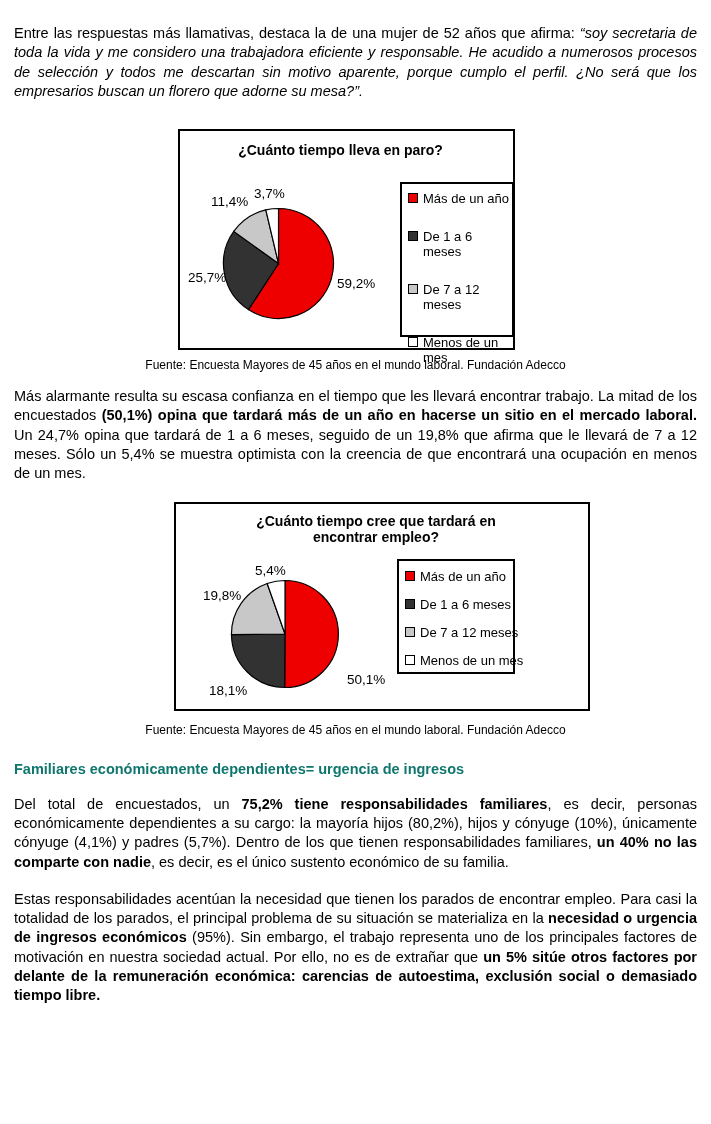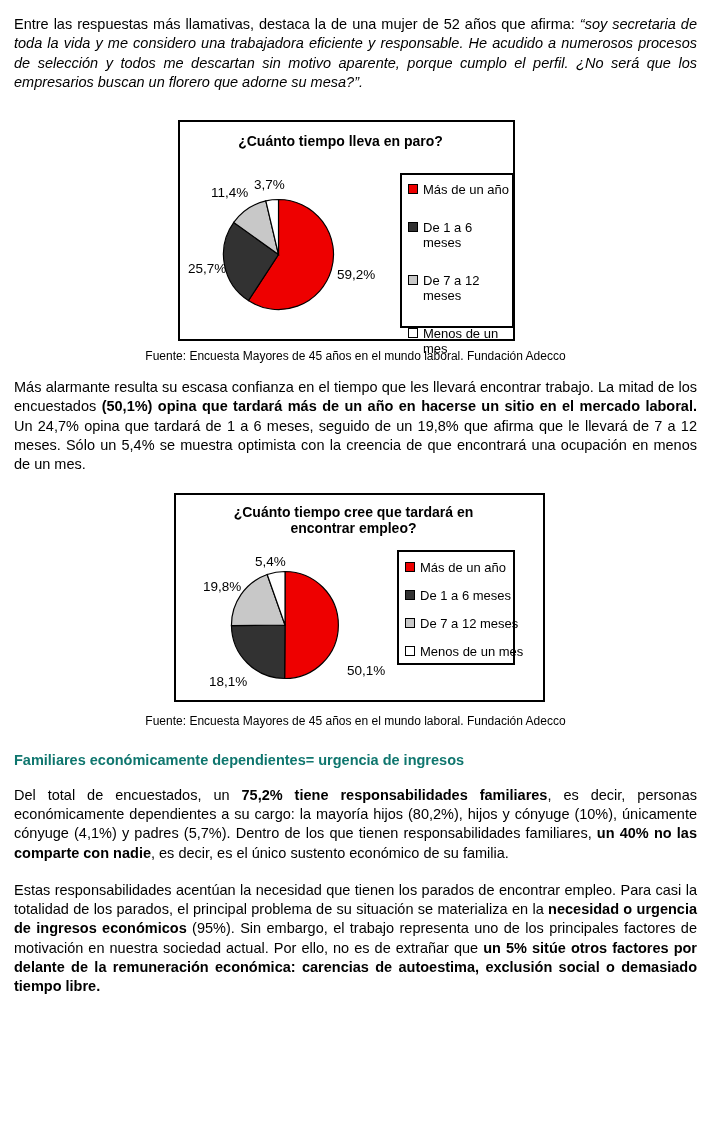--- a/index.html
+++ b/index.html
@@ -14,39 +14,39 @@
     overflow: hidden;
   }
   .para {
     margin: 0 14px;
     font-size: 14.5px;
     line-height: 19.3px;
     text-align: justify;
   }
   .para .it { font-style: italic; }
   .para .b  { font-weight: bold; }
-  #p1 { padding-top: 15px; }
+  #p1 { padding-top: 24px; }
   #p2 { margin-top: 15px; }
   #p3 { margin-top: 18px; }
   #p4 { margin-top: 18px; }
 
   .section-heading {
     margin: 24px 14px 0 14px;
     font-size: 14.5px;
     font-weight: bold;
     color: #0f766e;
   }
 
   .chart-box {
     position: relative;
     border: 2px solid #000000;
     background: #ffffff;
   }
   #chart1 { width: 337px; height: 221px; margin: 28px 0 0 178px; }
-  #chart2 { width: 371px; height: 209px; margin: 18px 0 0 174px; }
+  #chart2 { width: 416px; height: 209px; margin: 18px 0 0 174px; }
 
   .chart-title {
     position: absolute;
     left: 0; right: 12px;
     text-align: center;
     font-size: 14px;
     font-weight: bold;
   }
   #chart1 .chart-title { top: 11px; }
   #chart2 .chart-title { top: 9px; }

